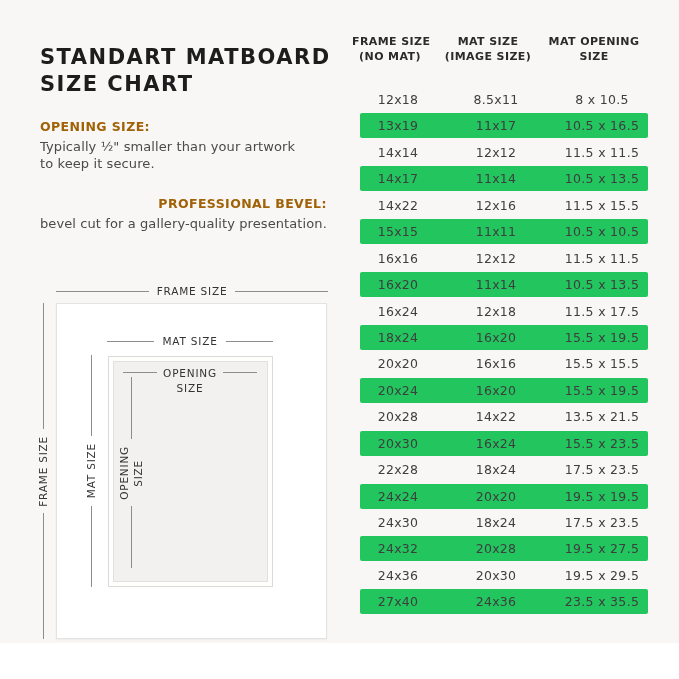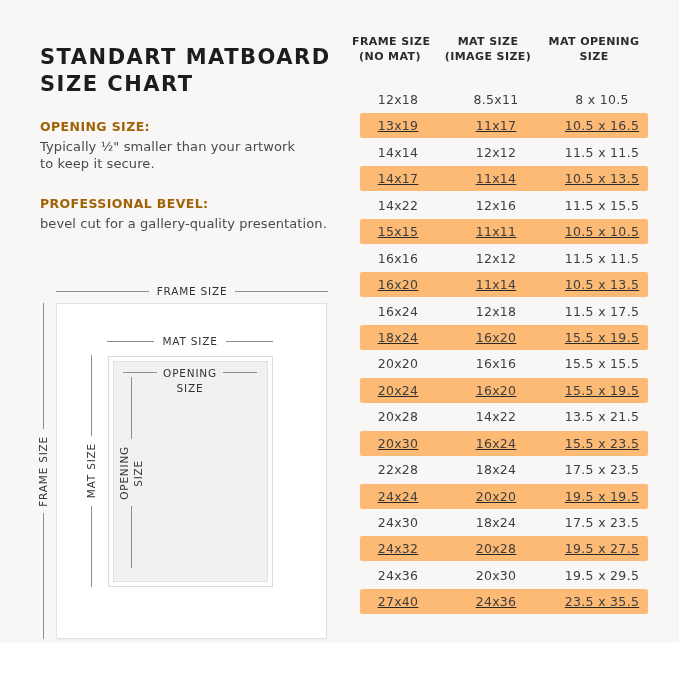--- a/index.html
+++ b/index.html
@@ -13,21 +13,21 @@
   }
   
   .title{
     position:absolute;left:40px;top:30px;
     font-size:21px;font-weight:600;letter-spacing:1.5px;line-height:27px;
     color:#1d1d1d;
   }
   .title span{display:block;}
   .info-section{position:absolute;left:40px;}
   .sec-opening{top:119px;}
-  .sec-bevel{top:196px;}
+  .sec-bevel{top:196px;text-align:right;}
   .sec-heading{
     font-size:12.5px;font-weight:bold;letter-spacing:0.4px;
     color:#a16207;margin-bottom:5px;
   }
   .sec-body{font-size:13px;line-height:16.5px;color:#4a4a4a;letter-spacing:0.1px;}
   .sec-body div{white-space:nowrap;}
   
   .dline{flex:1;height:1px;background:#8e8d8b;}
   .dvline{flex:1;width:1px;background:#8e8d8b;}
   .dtext{
@@ -67,21 +67,21 @@
   }
   .th{
     text-align:center;font-size:11px;font-weight:bold;letter-spacing:0.4px;
     line-height:15px;color:#2b2b2b;white-space:nowrap;
   }
   .tbody{position:absolute;left:360px;top:87px;width:288px;}
   .trow{
     height:25px;margin-bottom:1.45px;
     display:grid;grid-template-columns:76px 120px 92px;align-items:center;
   }
-  .trow.stripe{background:#fdba74;border-radius:2px;text-decoration:underline;}
+  .trow.stripe{background:#22c55e;border-radius:2px;}
   .tcell{
     text-align:center;font-size:12.5px;color:#3e3e3e;
     letter-spacing:0.3px;white-space:nowrap;
   }
 </style>
 </head>
 <body>
 
 <div class="page">
 

